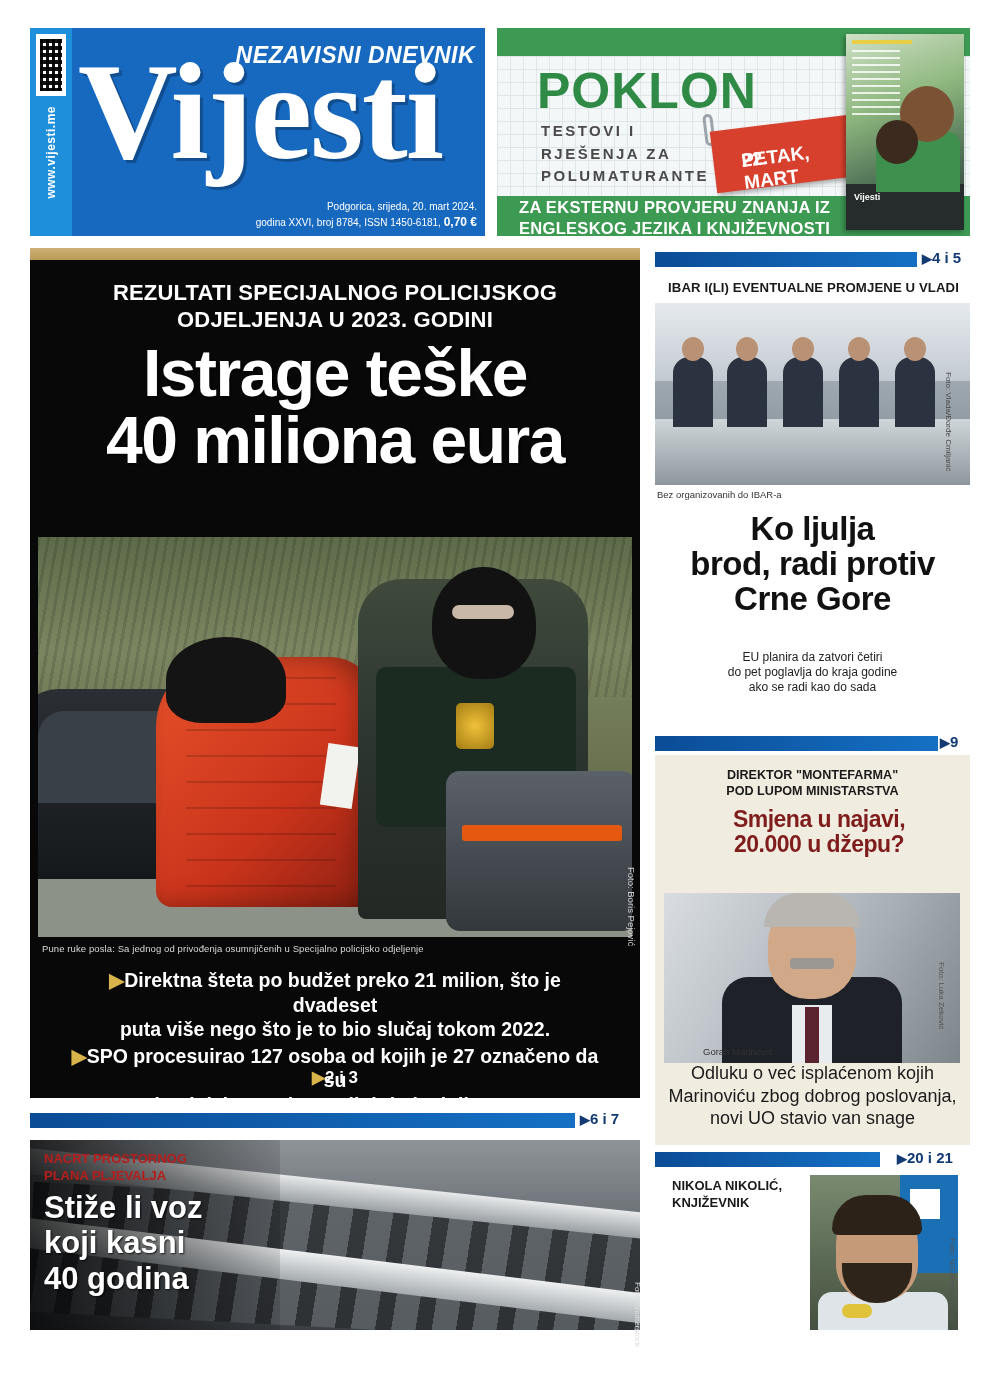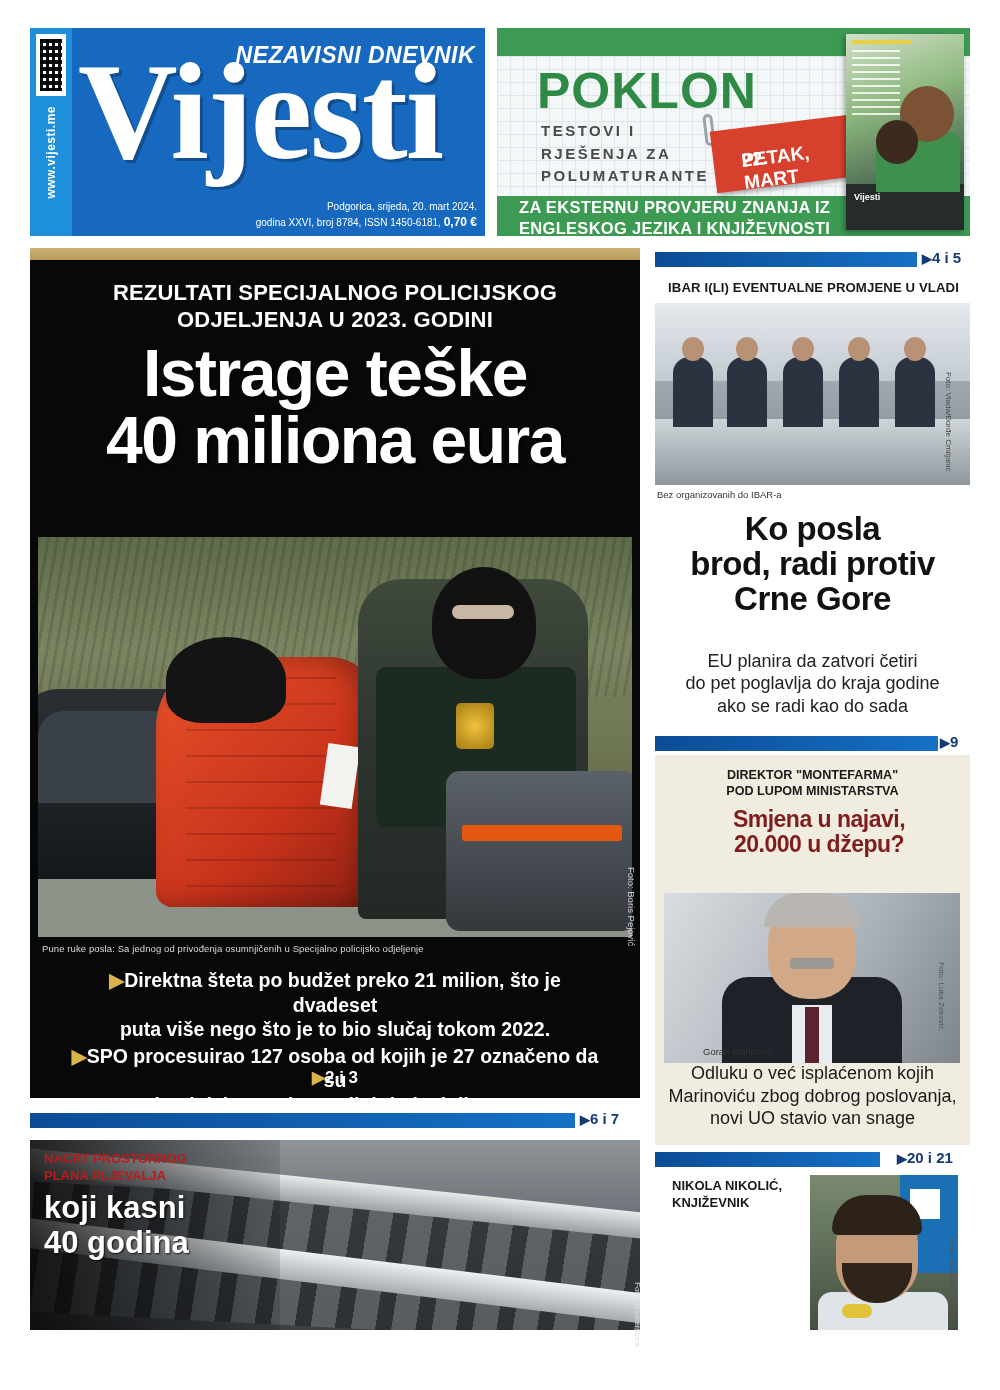--- a/index.html
+++ b/index.html
@@ -232,21 +232,21 @@
     position:absolute; left: 657px; top: 489px;
     color:#333; font-size: 9.5px;
   }
   .r1-head {
     position:absolute; left: 655px; top: 512px; width: 315px;
     text-align:center; color:#111; font-weight:700; font-size: 33px;
     line-height: 1.06; letter-spacing:-.5px;
   }
   .r1-sub {
     position:absolute; left: 655px; top: 650px; width: 315px;
-    text-align:center; color:#222; font-size: 18px; line-height: 1.24;
+    text-align:center; color:#222; font-size: 12px; line-height: 1.24;
   }
 
   
   .r2-box {
     position:absolute; left: 655px; top: 755px; width: 315px; height: 390px;
     background: #f1ece0;
   }
   .r2-kicker {
     position:absolute; left: 0; top: 12px; width: 315px; text-align:center;
     color:#1a1a1a; font-weight:700; font-size: 12.6px; line-height:1.3;
@@ -456,21 +456,21 @@
       <div class="table"></div>
     <div class="p p1"></div>
       <div class="p p2"></div>
       <div class="p p3"></div>
     <div class="p p4"></div>
       <div class="p p5"></div>
   </div>
   <div class="r1-credit">Foto: Vlada/Đorđe Cmiljanić</div>
   <div class="r1-caption">Bez organizovanih do IBAR-a</div>
   <div class="r1-head">
-    <div>Ko posla</div>
+    <div>Ko ljulja</div>
     <div>brod, radi protiv</div>
     <div>Crne Gore</div>
   </div>
   <div class="r1-sub">
     <div>EU planira da zatvori četiri</div>
     <div>do pet poglavlja do kraja godine</div>
     <div>ako se radi kao do sada</div>
   </div>
 
   <div class="rbar" style="left:655px; top:736px; width:283px;"></div>
@@ -512,20 +512,21 @@
     <div class="ties"></div>
       <div class="rail1"></div>
       <div class="rail2"></div>
   </div>
   <div class="b1-shade"></div>
   <div class="b1-kicker">
     <div>NACRT PROSTORNOG</div>
     <div>PLANA PLJEVALJA</div>
   </div>
   <div class="b1-head">
+    <div>Stiže li voz</div>
     <div>koji kasni</div>
     <div>40 godina</div>
   </div>
   <div class="b1-credit">Foto: Shutterstock</div>
 
   <div class="rbar" style="left:655px; top:1152px; width:225px;"></div>
   <div class="rpage" style="left:885px; top:1149px;padding-left:12px;">
     <span class="bt">▶</span><span>20 i 21</span>
   </div>
   <div class="b2-kicker">

